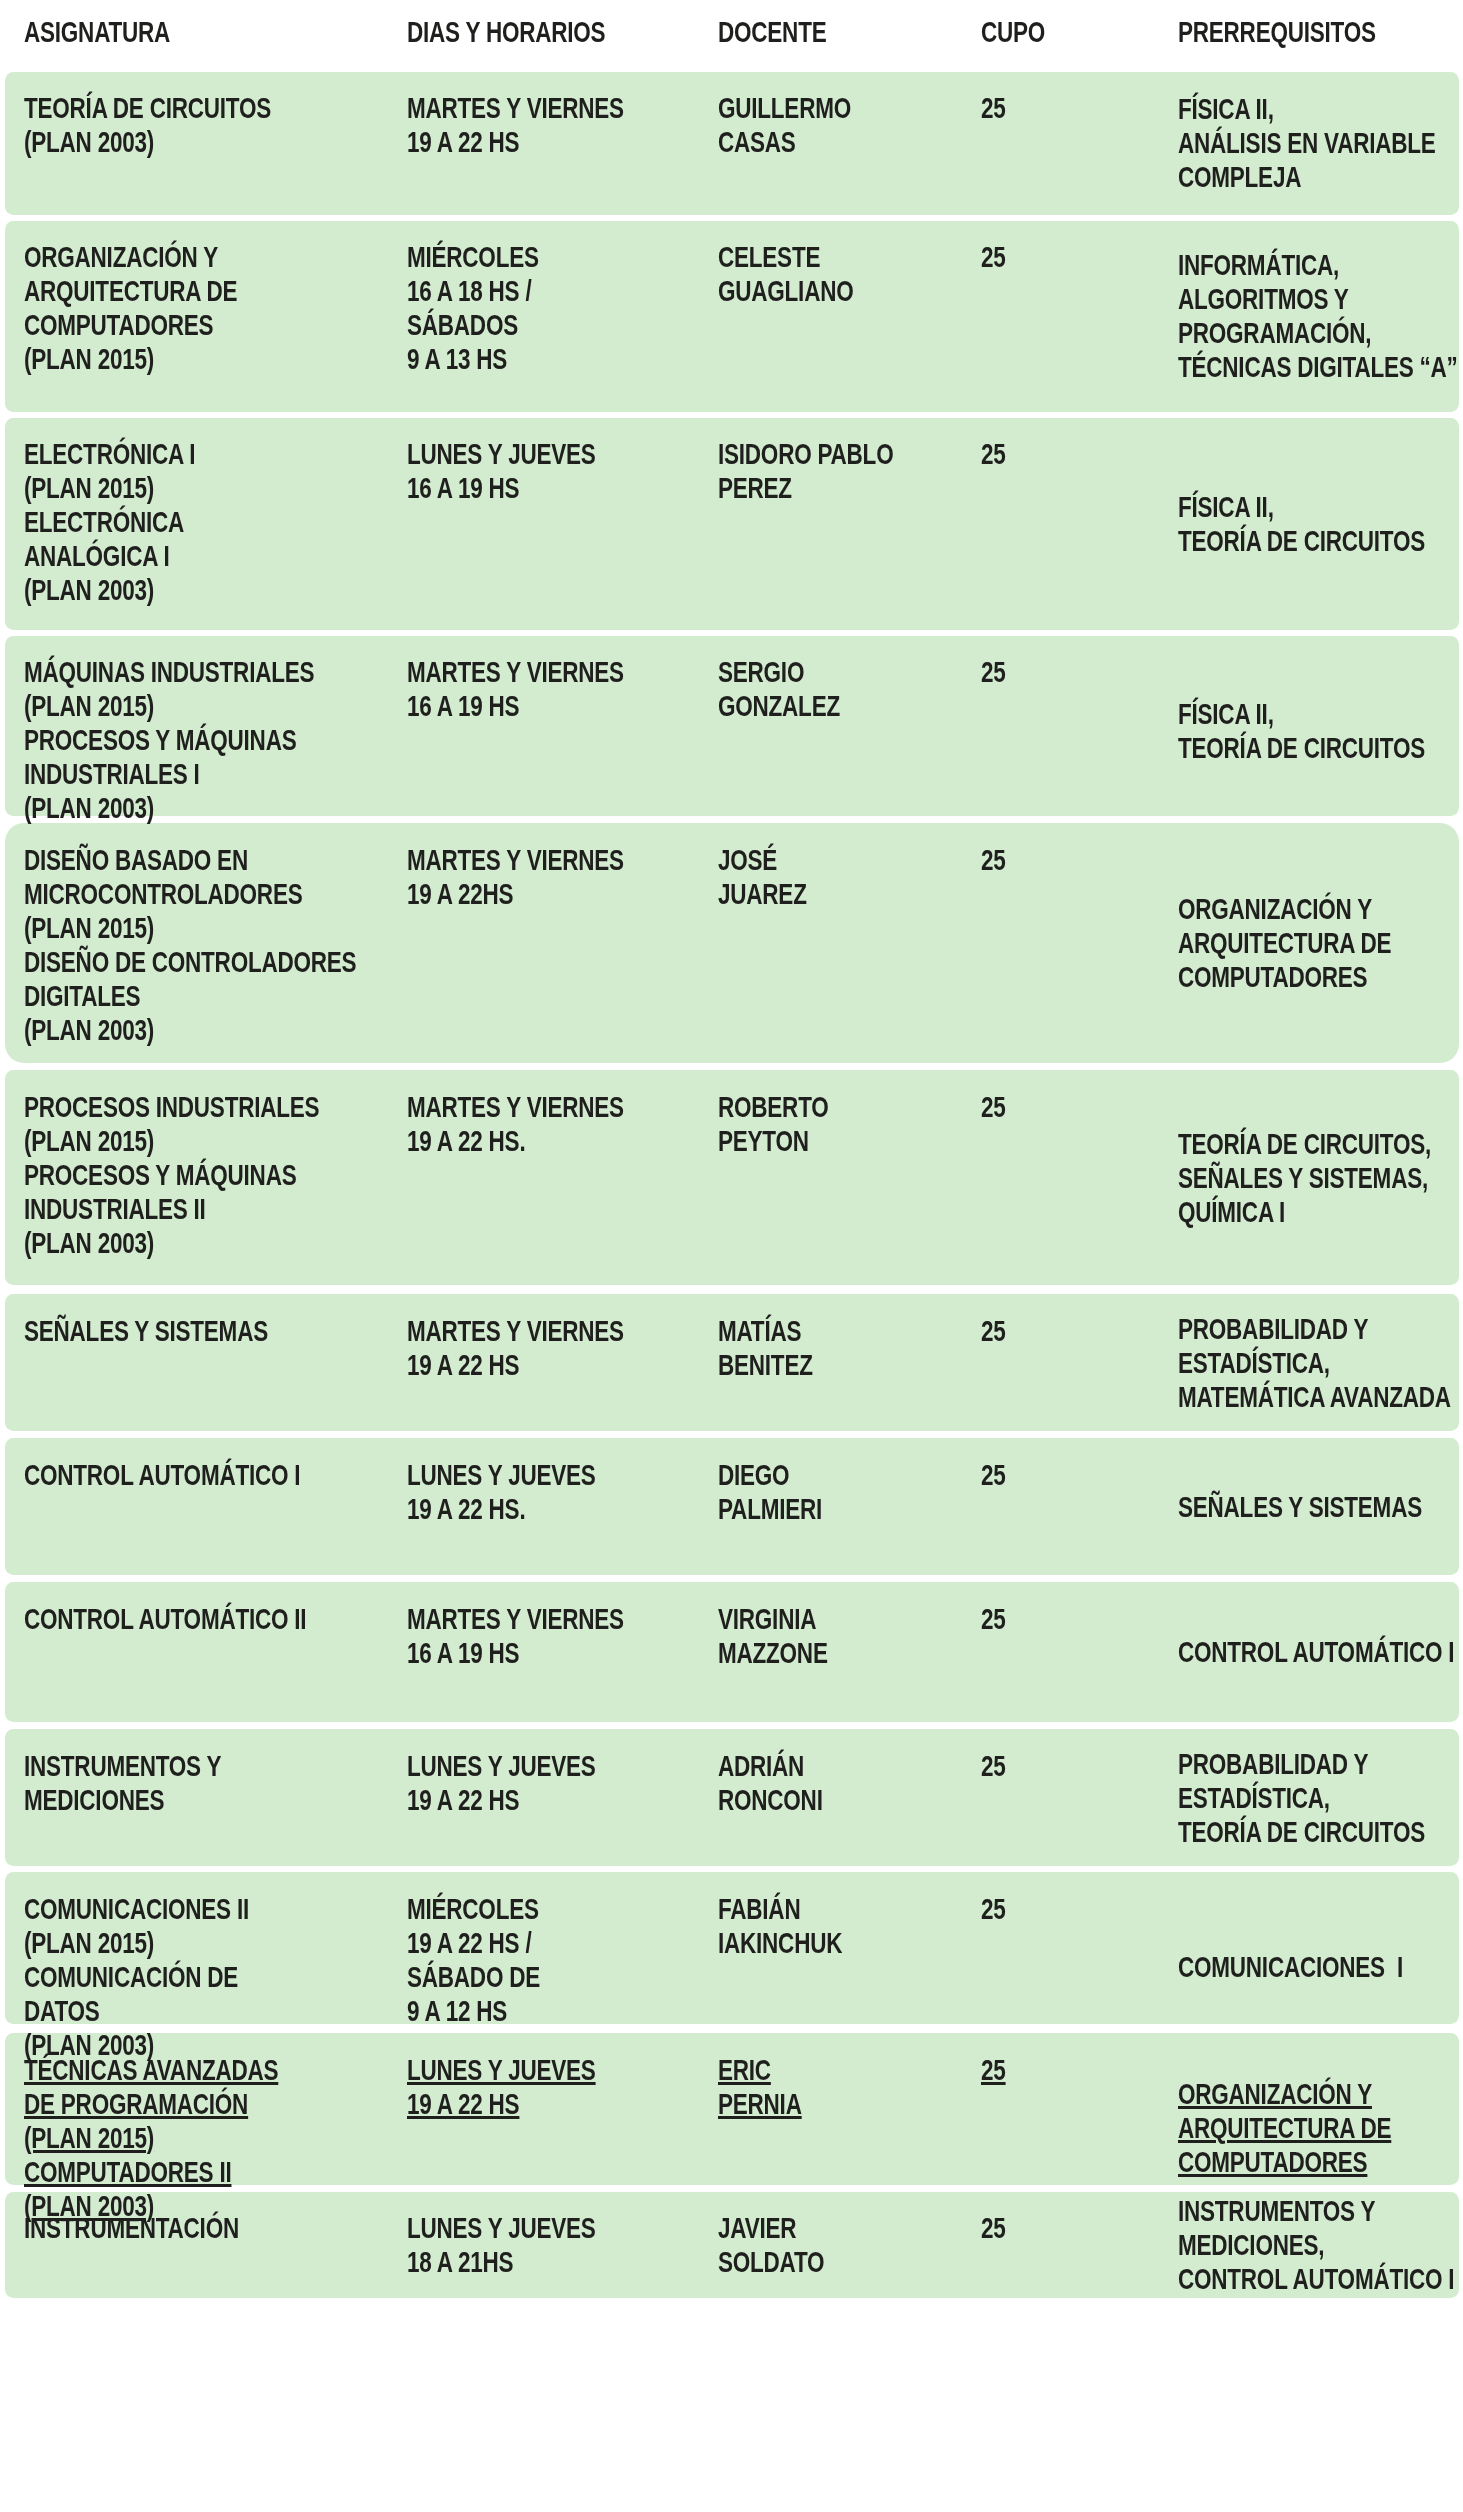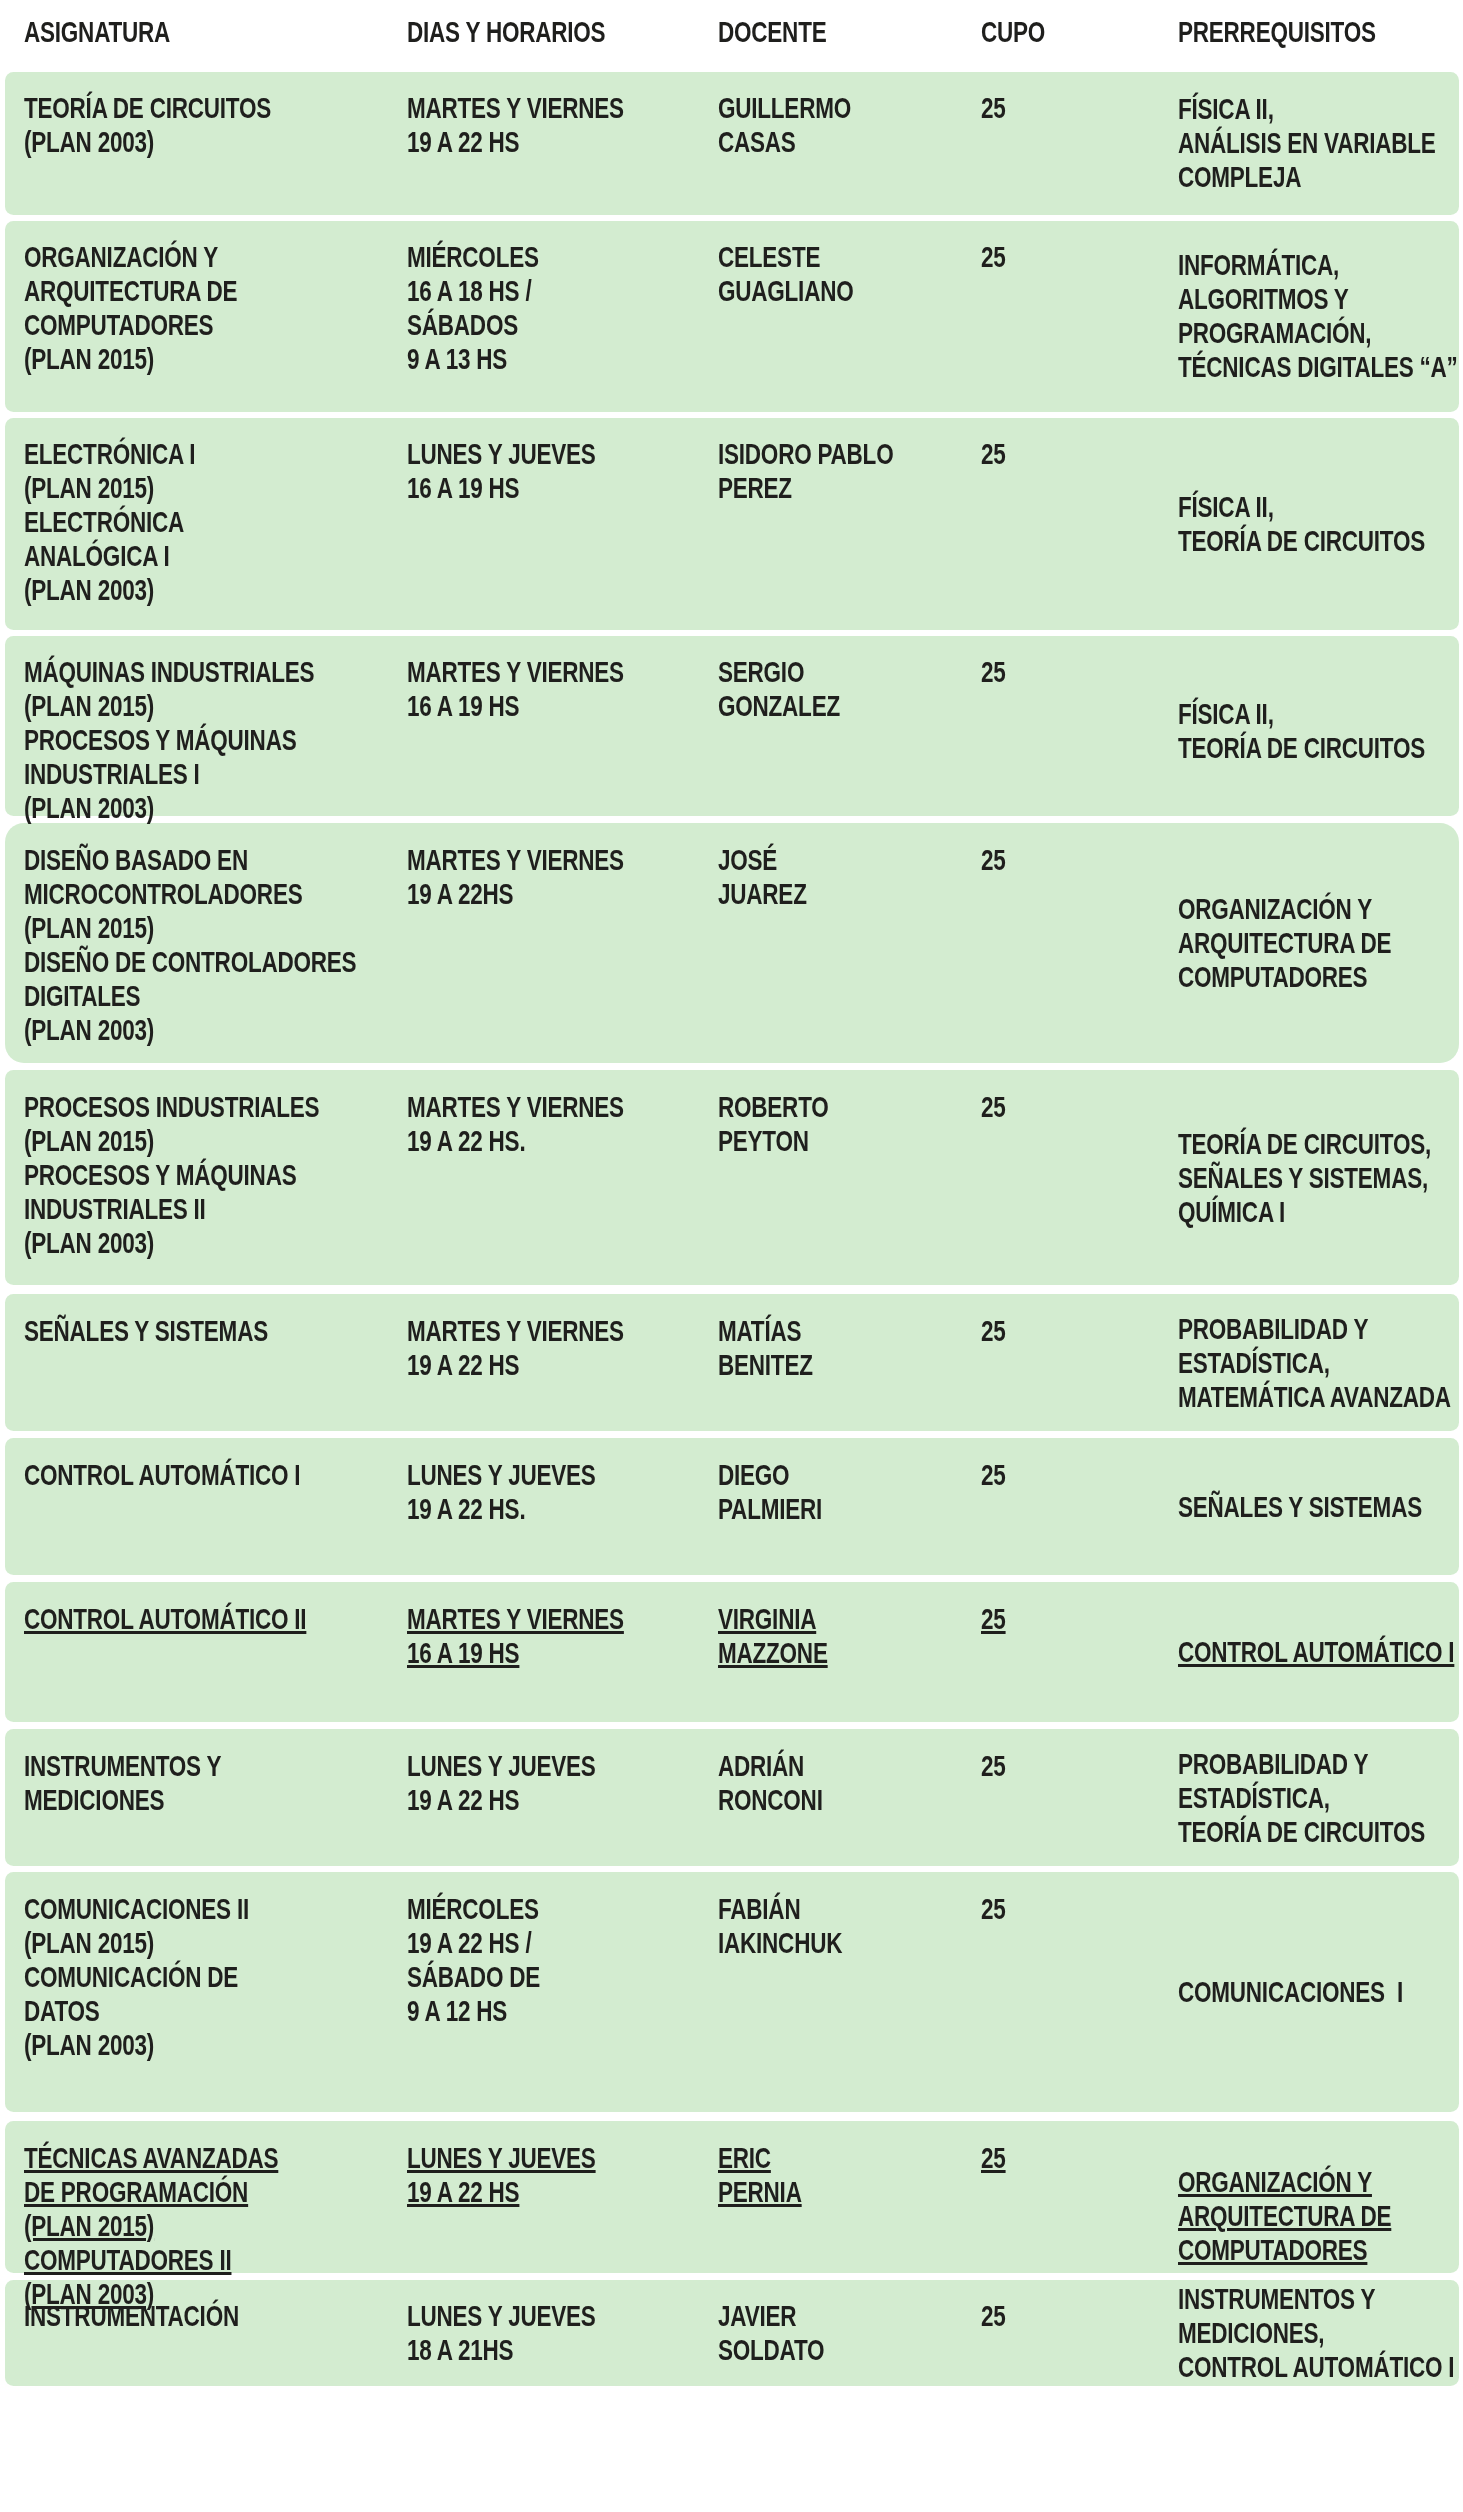--- a/index.html
+++ b/index.html
@@ -348,21 +348,21 @@
           <div class="cx">
             <div class="ln">25</div>
           </div>
         </div>
       <div class="cell c-pre">
           <div class="cx">
             <div class="ln">SEÑALES Y SISTEMAS</div>
           </div>
         </div>
     </div>
-      <div class="row panel" style="height: 140px; margin-top: 7.3px; text-decoration: underline;">
+      <div class="row panel" style="height: 140px; margin-top: 7.3px;">
       <div class="cell c-asig">
           <div class="cx">
             <div class="ln">CONTROL AUTOMÁTICO II</div>
           </div>
         </div>
       <div class="cell c-hora">
           <div class="cx">
             <div class="ln">MARTES Y VIERNES</div>
             <div class="ln">16 A 19 HS</div>
           </div>
@@ -409,21 +409,21 @@
           </div>
         </div>
       <div class="cell c-pre">
           <div class="cx">
             <div class="ln">PROBABILIDAD Y</div>
             <div class="ln">ESTADÍSTICA,</div>
             <div class="ln">TEORÍA DE CIRCUITOS</div>
           </div>
         </div>
     </div>
-      <div class="row panel" style="height: 240px; margin-top: 6px;">
+      <div class="row panel" style="height: 152px; margin-top: 6px;">
       <div class="cell c-asig">
           <div class="cx">
             <div class="ln">COMUNICACIONES II</div>
             <div class="ln">(PLAN 2015)</div>
             <div class="ln">COMUNICACIÓN DE</div>
             <div class="ln">DATOS</div>
             <div class="ln">(PLAN 2003)</div>
           </div>
         </div>
       <div class="cell c-hora">

